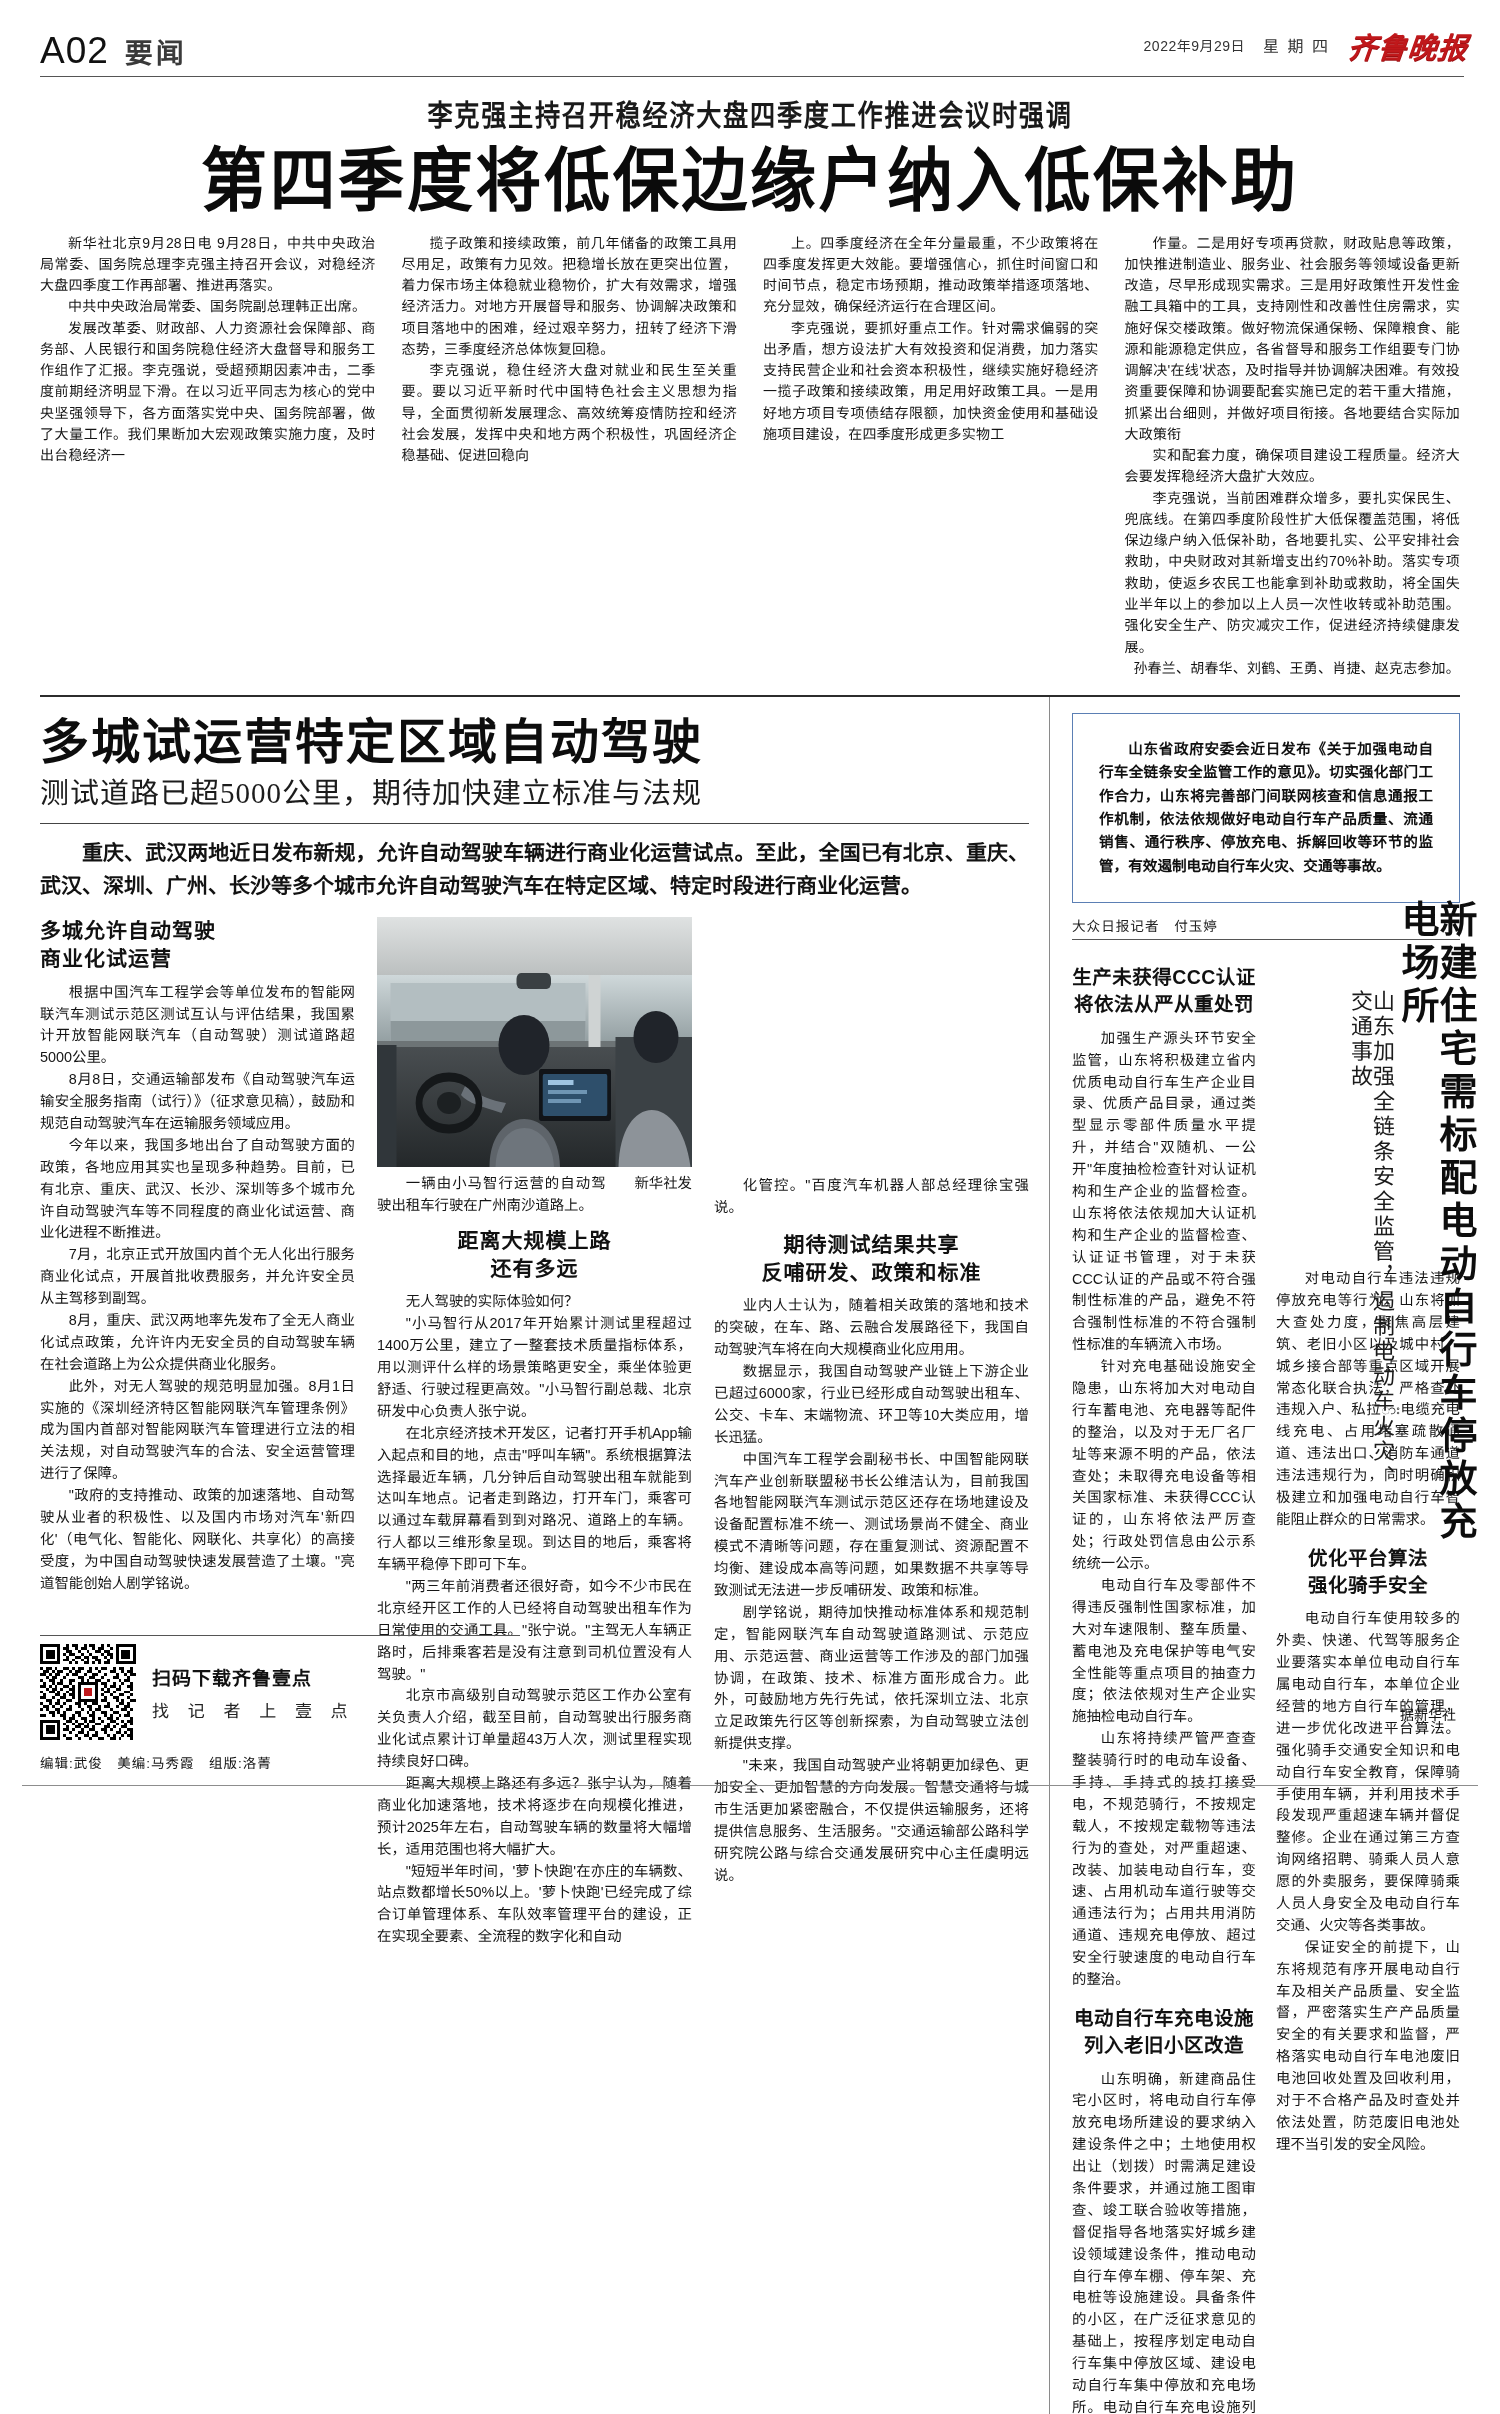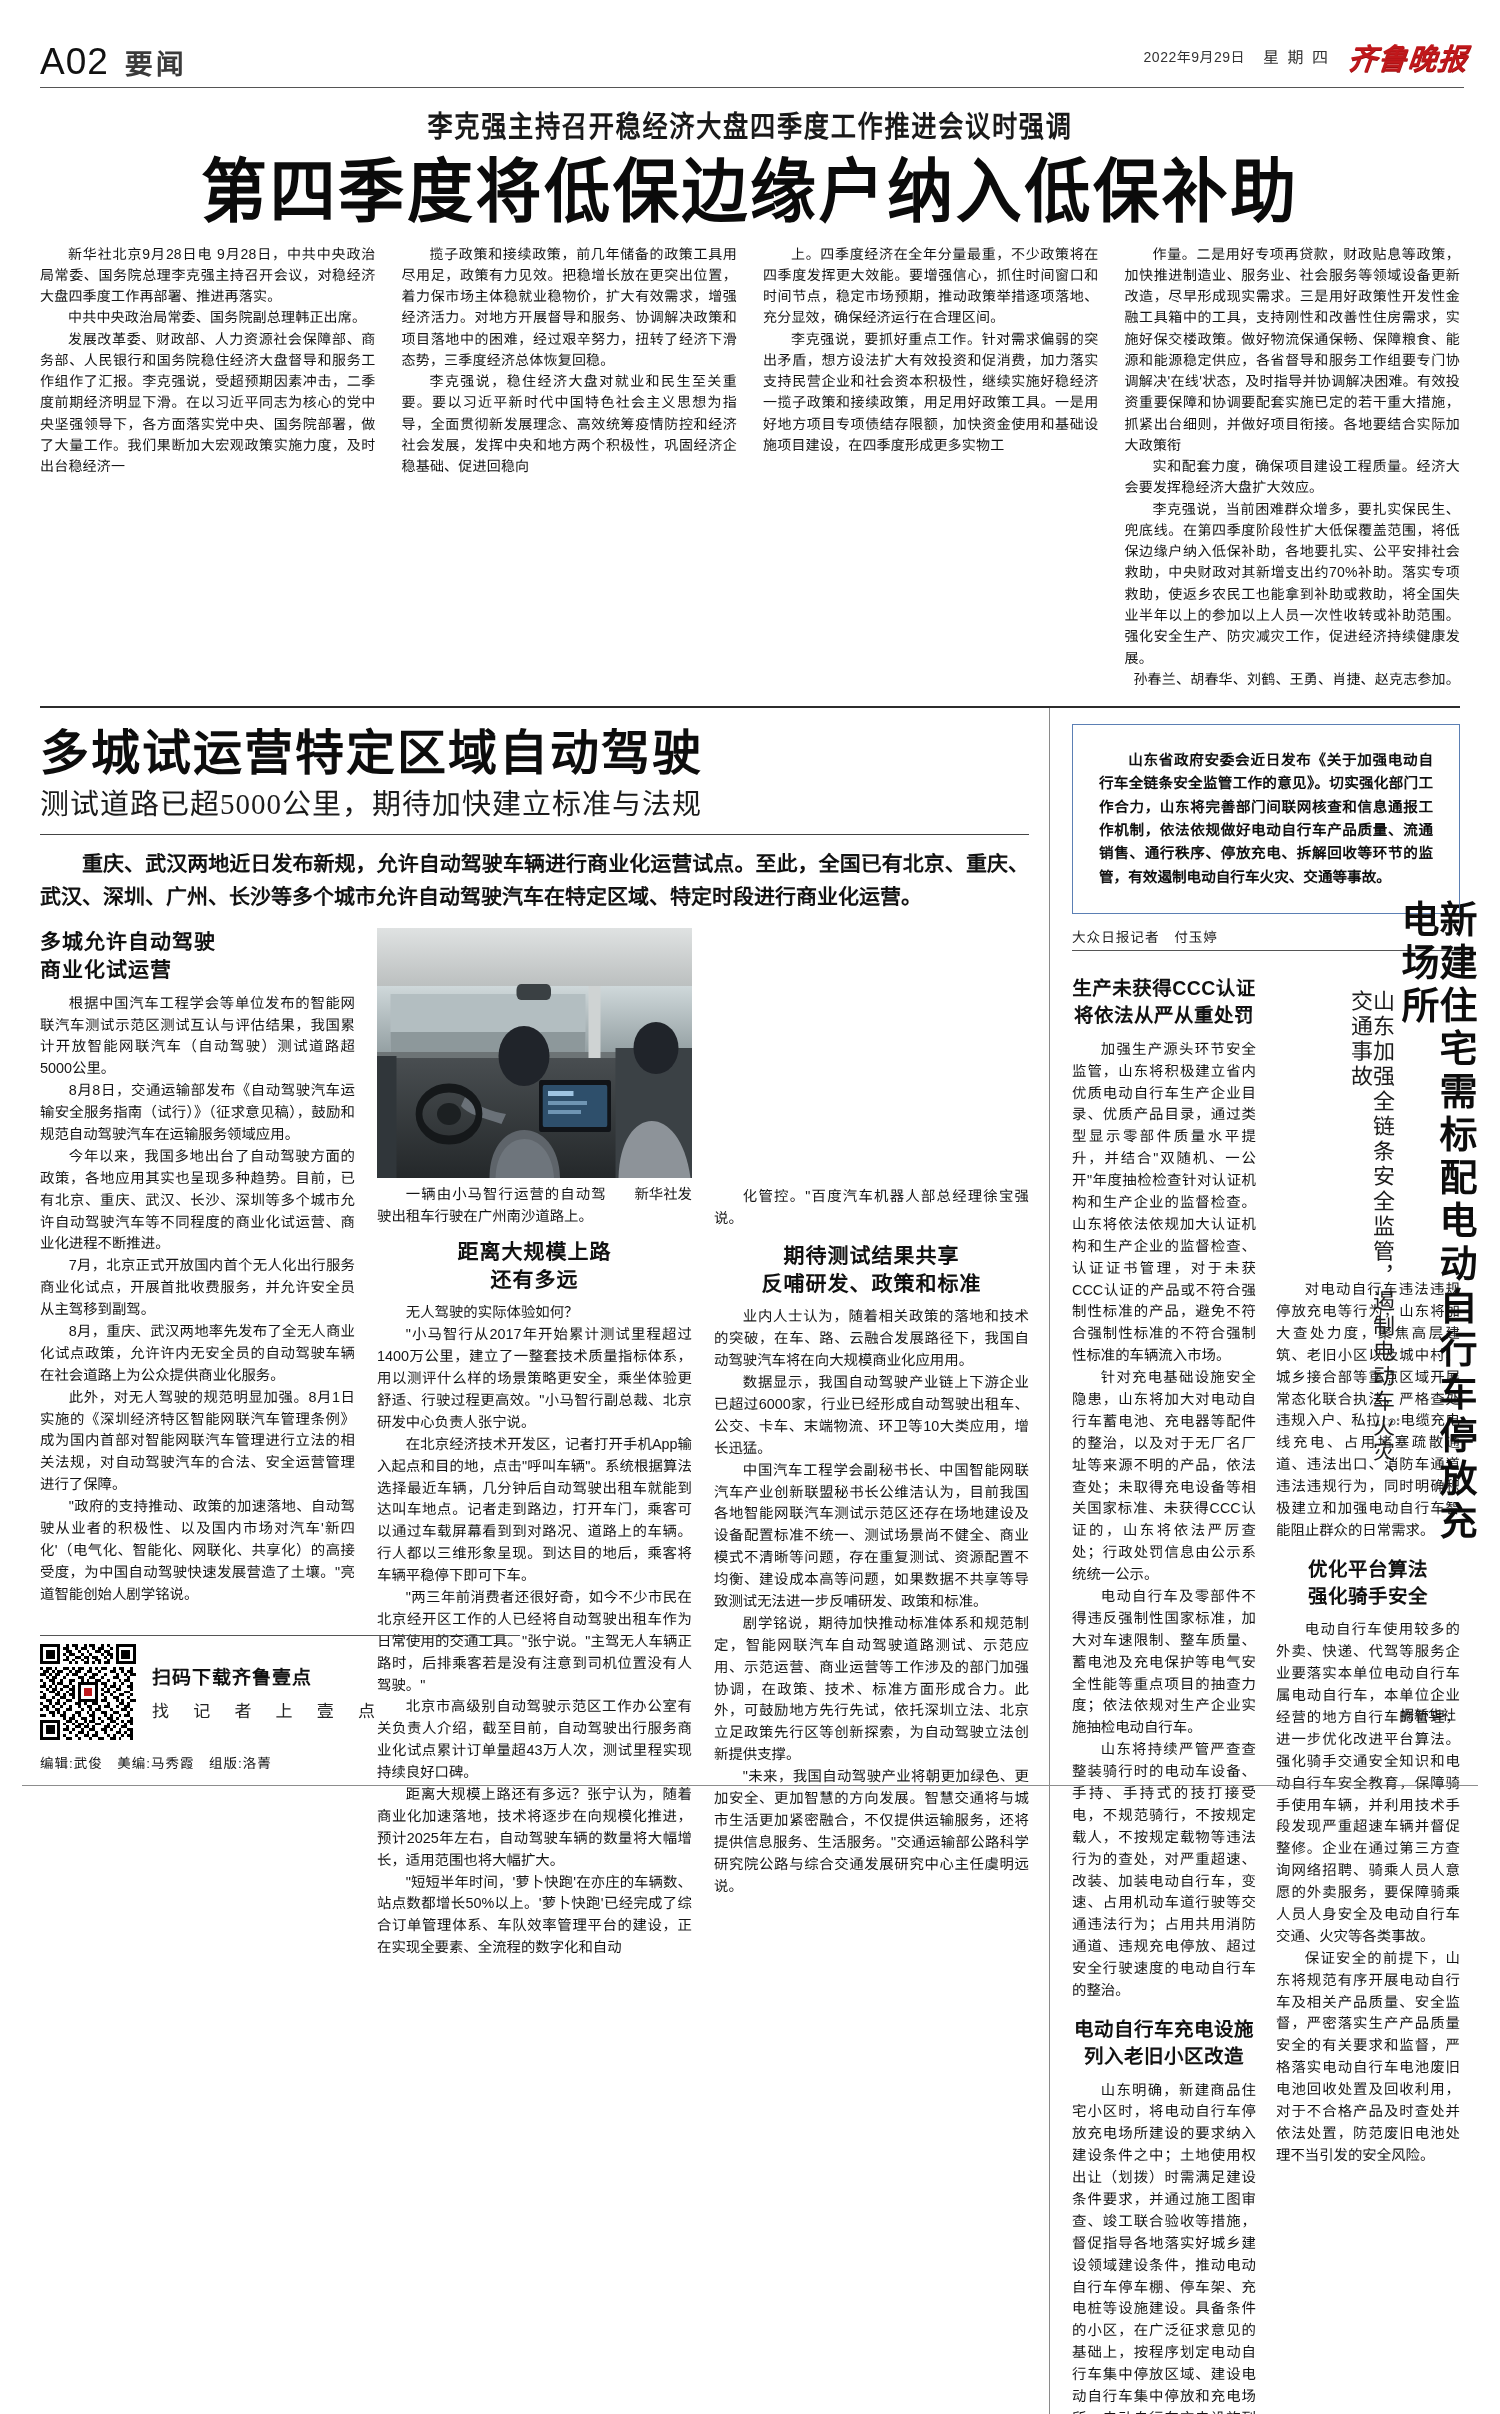--- a/index.html
+++ b/index.html
@@ -3,21 +3,21 @@
 <meta charset="utf-8">
 <style>
   html,body{margin:0;padding:0;}
   body{
     width:1500px;height:2414px;
     background:#ffffff;
     font-family:"Liberation Serif","DejaVu Serif",serif;
     color:#111;
     -webkit-font-smoothing:antialiased;
   }
-  .page{position:relative;width:1500px;height:1794px;box-sizing:border-box;padding:11px 22px;}
+  .page{position:relative;width:1500px;height:1794px;box-sizing:border-box;padding:0 22px;}
 
   
   .masthead{display:flex;align-items:flex-end;justify-content:space-between;height:72px;padding:16px 10px 0 18px;box-sizing:border-box;}
   .mast-left{display:flex;align-items:baseline;gap:16px;}
   .folio{font-family:"Liberation Sans","DejaVu Sans",sans-serif;font-size:37px;font-weight:400;letter-spacing:1px;color:#111;}
   .section-name{font-family:"Liberation Sans","DejaVu Sans",sans-serif;font-size:28px;font-weight:700;color:#3a3a3a;letter-spacing:3px;}
   .mast-right{display:flex;align-items:center;gap:18px;padding-bottom:6px;}
   .mast-date{font-family:"Liberation Sans","DejaVu Sans",sans-serif;font-size:14px;color:#333;letter-spacing:.5px;}
   .mast-weekday{font-family:"Liberation Sans","DejaVu Sans",sans-serif;font-size:16px;color:#333;letter-spacing:2px;}
   .mast-logo{font-family:"Liberation Serif","DejaVu Serif",serif;font-size:29px;font-weight:700;color:#c0181b;font-style:italic;letter-spacing:1px;
@@ -81,21 +81,21 @@
   .vert-main{writing-mode:vertical-rl;text-orientation:upright;font-family:"Liberation Sans","DejaVu Sans",sans-serif;font-weight:700;
              font-size:38px;letter-spacing:5px;line-height:1.0;color:#0d0d0d;height:660px;}
   .vert-sub{writing-mode:vertical-rl;text-orientation:upright;font-family:"Liberation Serif","DejaVu Serif",serif;
              font-size:22px;letter-spacing:3px;line-height:1.0;color:#1b1b1b;height:520px;margin-top:90px;}
 
   
   .footer{position:absolute;left:40px;bottom:22px;width:480px;}
   .footer-rule{border:0;border-top:1.3px solid #555;margin:0 0 8px 0;}
   .footer-inner{display:flex;align-items:center;gap:16px;}
   .qr{width:96px;height:96px;flex:0 0 96px;}
-  .qr-text{font-family:Liberation Mono, monospace;}
+  .qr-text{font-family:Liberation Sans, sans-serif;}
   .qr-t1{font-size:19px;font-weight:700;letter-spacing:1px;color:#111;}
   .qr-t2{font-size:17px;letter-spacing:7px;color:#222;margin-top:7px;}
   .credits{font-family:"Liberation Sans","DejaVu Sans",sans-serif;font-size:13.5px;letter-spacing:1px;color:#111;margin-top:12px;}
   .src{font-family:"Liberation Sans","DejaVu Sans",sans-serif;font-size:14px;text-align:right;color:#111;}
   .frame-bottom{position:absolute;left:22px;right:22px;bottom:8px;border-top:1.4px solid #8d8d8d;}
 </style>
 </head>
 <body>
 
 <div class="page">

